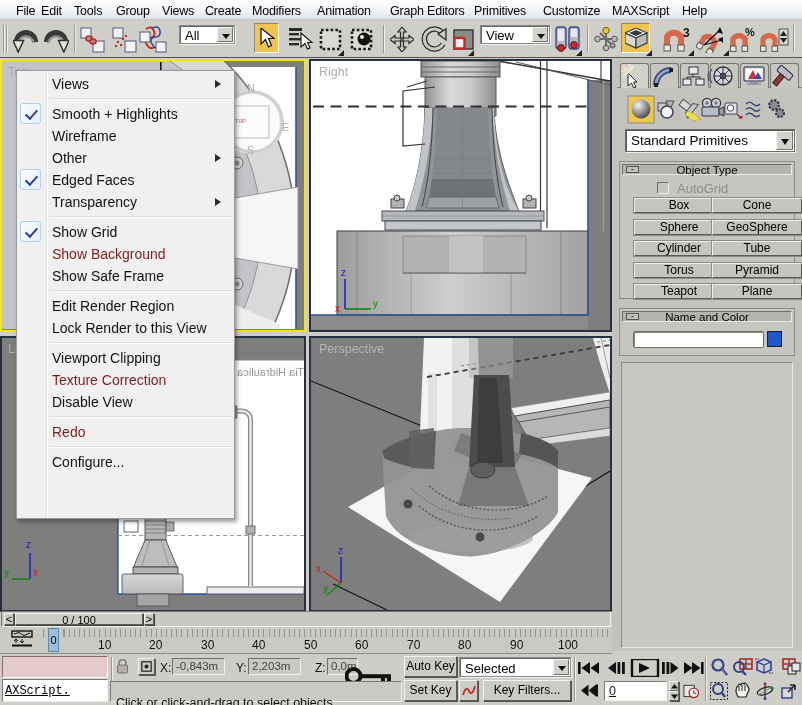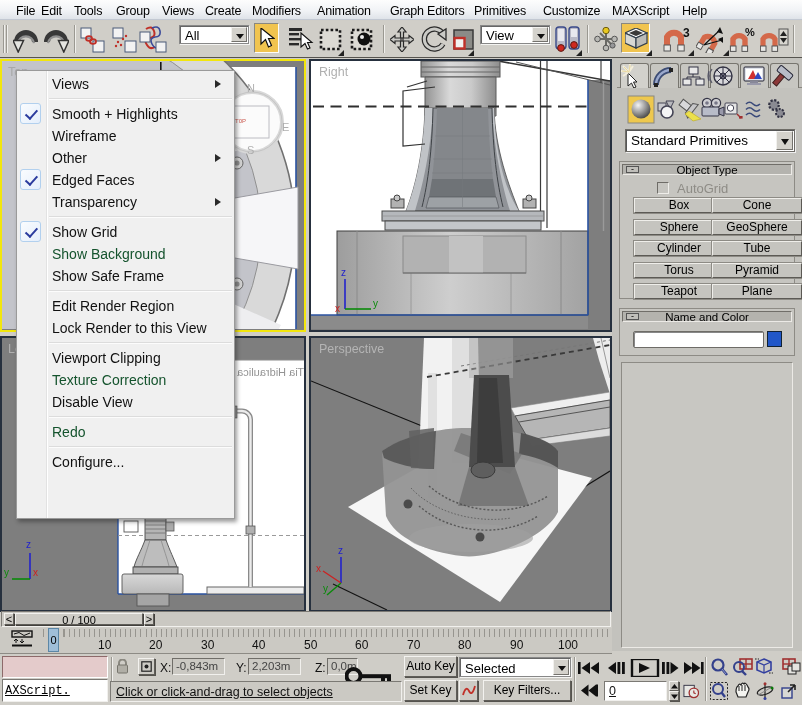--- a/index.html
+++ b/index.html
@@ -45,21 +45,21 @@
 #marker0{position:absolute;left:48px;top:0;width:11px;height:24px;background:#9fbed8;border:1px solid #5c87a6;font-size:11px;text-align:center;line-height:22px;color:#000;}
 #statusbar{position:absolute;left:0;top:655px;width:802px;height:50px;background:#cfcdc7;}
 .sunken{position:absolute;border:1px solid;border-color:#7b7974 #f1f0ed #f1f0ed #7b7974;background:#cbc9c3;text-decoration:underline;}
 .sbtn{position:absolute;background:#cdcbc5;border:1px solid;border-color:#f3f2ef #5f5d58 #5f5d58 #f3f2ef;box-shadow:1px 1px 0 #55534e;font-size:12px;text-align:center;color:#000;}
 .field{position:absolute;height:17px;background:#cbc9c3;border:1px solid;border-color:#706e69 #f1f0ed #f1f0ed #706e69;font-size:11.5px;color:#444;padding:1px 16px 0 3px;}
 
 #ctx{position:absolute;left:16px;top:70px;width:219px;height:449px;background:#f0f0f0;border:1px solid #9a9a9a;box-shadow:2px 3px 4px rgba(40,40,40,.45);padding-top:2px;z-index:50;}
 #ctx:before{content:"";position:absolute;left:29px;top:0;bottom:0;width:1px;background:#e2e2e2;}
 #ctx:after{content:"";position:absolute;left:30px;top:0;bottom:0;width:1px;background:#fff;}
 .mi{position:relative;height:22px;line-height:22px;padding-left:35px;font-size:14px;color:#111;white-space:nowrap;}
-.mi.dis{color:#14532d;}
+.mi.dis{color:#7f1d1d;}
 .mi .sub{position:absolute;right:9px;top:7px;width:0;height:0;border:4px solid transparent;border-left:6px solid #2a2a2a;}
 .msep{position:relative;height:8px;}
 .msep:after{content:"";position:absolute;left:32px;right:2px;top:3px;height:1px;background:#dcdcdc;box-shadow:0 1px 0 #fcfcfc;}
 .chk{position:absolute;left:3px;top:0;width:21px;height:21px;background:linear-gradient(135deg,#fafcfe,#e4eefb);border:1px solid #b2d0ee;border-radius:3px;}
 .chk:after{content:"";position:absolute;left:6.5px;top:2.5px;width:4.5px;height:10px;border-right:2.2px solid #2b3b9e;border-bottom:2.2px solid #2b3b9e;transform:rotate(42deg);}
 </style></head>
 <body>
 <div id="root">
 <div id="menubar">
 <span style="left:16px">File</span>
@@ -101,21 +101,21 @@
         <circle cx="43" cy="13" r="1.2" fill="#c03028"></circle>
         <circle cx="41" cy="19" r="1.2" fill="#c03028"></circle>
         <circle cx="46" cy="10" r="1.2" fill="#c03028"></circle>
         <circle cx="36" cy="20" r="1.2" fill="#c03028"></circle>
 
  <path d="M66,3 q6,-4 8,2 q2,6 -4,7 q-7,1 -3,7 q3,5 8,2" fill="none" stroke="#c03028" stroke-width="2"></path>
  <path d="M72,2 q7,-3 8,3 q1,6 -5,6 q-6,1 -3,7 q3,6 8,3" fill="none" stroke="#3a4a9a" stroke-width="1.6"></path>
  <rect x="60" y="6" width="10" height="10" fill="#f2f2f2" stroke="#4a5a78"></rect>
         <rect x="76" y="16" width="10" height="10" fill="#f2f2f2" stroke="#4a5a78"></rect>
 </svg>
-<div class="combo" style="left:179px;top:4px;width:70px;height:19px">
+<div class="combo" style="left:179px;top:4px;width:56px;height:19px">
         <span class="txt">All</span>
         <span class="btn"></span>
       </div>
 <div class="ybtn" style="left:254px;top:2px;width:25px;height:30px"></div>
 <svg class="tbtn" style="left:259px;top:7px" width="16" height="20" viewBox="0 0 16 20">
         <path d="M2,0 L2,16 L6.5,11.5 L9.5,19 L12.5,17.5 L9.5,10.5 L15,10.5 Z" fill="#fff" stroke="#111" stroke-width="1.2"></path>
       </svg>
 <svg class="tbtn" style="left:288px;top:6px" width="26" height="24" viewBox="0 0 26 24">
  <rect x="1" y="1" width="13" height="3" fill="#2a2a2a"></rect>
         <rect x="1" y="6" width="10" height="2.4" fill="#2a2a2a"></rect>
@@ -568,21 +568,21 @@
  <span class="abs" style="left:236px;top:6px;font-size:12px;color:#111">Y:</span>
  <div class="field" style="left:248px;top:3px;width:53px">2,203m</div>
  <span class="abs" style="left:315px;top:6px;font-size:12px;color:#111">Z:</span>
  <div class="field" style="left:327px;top:3px;width:31px;overflow:hidden">0,0m</div>
  <svg class="abs" style="left:345px;top:9px" width="48" height="26" viewBox="0 0 48 26">
   <circle cx="8.5" cy="12" r="7" fill="none" stroke="#111" stroke-width="4"></circle>
   <rect x="15" y="10.2" width="31" height="4" fill="#111"></rect>
   <rect x="36" y="13" width="4" height="7" fill="#111"></rect>
         <rect x="42" y="13" width="4" height="9" fill="#111"></rect>
  </svg>
- <div class="sunken" style="left:110px;top:26px;width:292px;height:21px;font-size:12.5px;color:#111;padding:3px 0 0 5px">Click or click-and-drag to select objects</div>
+ <div class="sunken" style="left:110px;top:26px;width:292px;height:21px;font-size:12.5px;color:#111;padding:14px 0 0 5px">Click or click-and-drag to select objects</div>
  <div class="sbtn" style="left:404px;top:1px;width:53px;height:21px;line-height:19px">Auto Key</div>
  <div class="sbtn" style="left:404px;top:25px;width:53px;height:21px;line-height:19px">Set Key</div>
  <div class="combo" style="left:459px;top:2px;width:112px;height:20px;">
         <span class="txt" style="top:3px">Selected</span>
         <span class="btn"></span>
       </div>
  <div class="sbtn" style="left:459px;top:25px;width:19px;height:21px"></div>
  <svg class="abs" style="left:462px;top:29px" width="14" height="13" viewBox="0 0 14 13">
         <path d="M1,11 Q4,1 7,7 Q10,13 13,2" fill="none" stroke="#c03028" stroke-width="1.8"></path>
       </svg>

